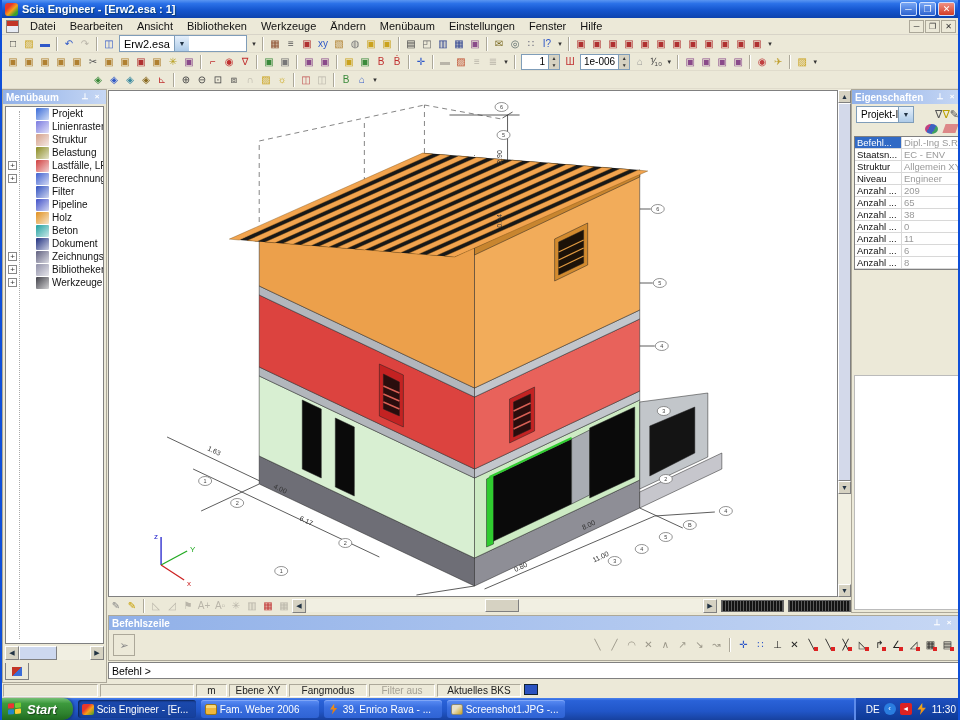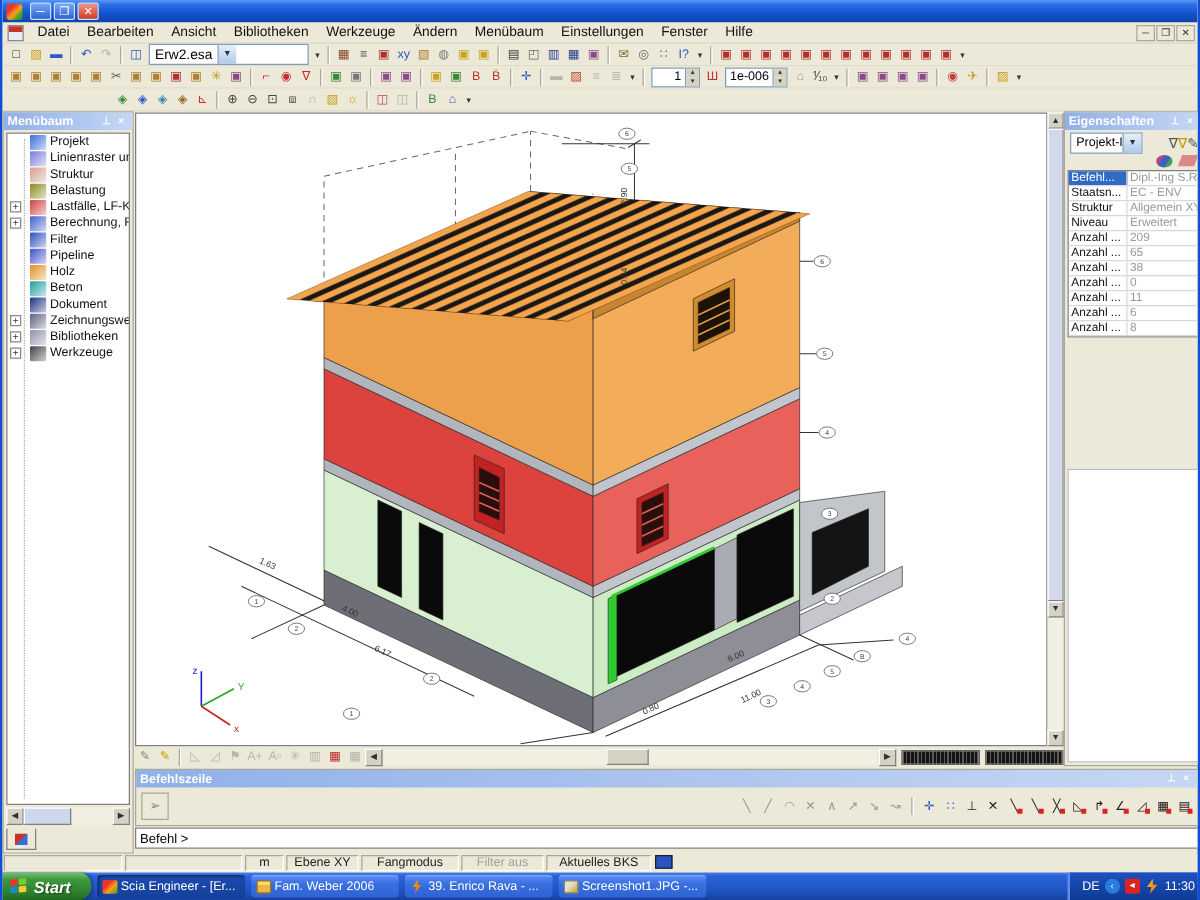--- a/index.html
+++ b/index.html
@@ -41,21 +41,21 @@
   .spin .sbtns{display:flex;flex-direction:column;width:11px;border-left:1px solid #7f9db9;}
   .spin .sbtns span{flex:1;font-size:5px;line-height:7px;text-align:center;background:#d6d2c2;color:#333;}
   
   .panel{position:absolute;background:#ece9d8;border:1px solid #aca899;}
   .ptitle{height:14px;background:linear-gradient(90deg,#90b0e8,#c6d7f4);display:flex;align-items:center;
     padding:0 3px;color:#fff;font-size:10px;font-weight:bold;}
   .ptitle .sp{flex:1;}
   .pbtn{width:12px;height:11px;font-size:8px;line-height:10px;text-align:center;color:#fff;}
   .treebody{position:absolute;left:2px;right:2px;top:16px;bottom:38px;background:#fff;border:1px solid #808080;overflow:hidden;}
   .treeline{position:absolute;left:13px;top:4px;bottom:4px;border-left:1px dotted #aaa;}
-  .trow{display:flex;align-items:center;height:13px;padding-left:18px;position:relative;white-space:nowrap;}
+  .trow{display:flex;align-items:center;height:13px;padding-left:30px;position:relative;white-space:nowrap;}
   .trow .exp{position:absolute;left:2px;width:9px;height:9px;border:1px solid #888;background:#fff;
     font-size:8px;line-height:7px;text-align:center;color:#333;}
   .trow .tico{width:13px;height:12px;margin-right:3px;flex:none;border-radius:1px;}
   .trow .tlabel{font-size:10px;color:#111;}
   .hscroll{position:absolute;left:2px;right:2px;bottom:22px;height:14px;display:flex;background:#f1efe2;}
   .sbtn{width:14px;height:14px;background:#d6d2c2;border:1px solid #fff;border-right-color:#808080;border-bottom-color:#808080;
     font-size:7px;line-height:12px;text-align:center;color:#234;flex:none;}
   .sthumb{background:#cdd8ef;border:1px solid #fff;border-right-color:#808080;border-bottom-color:#808080;}
   .tabstrip{position:absolute;left:2px;bottom:2px;height:18px;display:flex;align-items:flex-end;}
   .dtab{width:24px;height:17px;border:1px solid #808080;border-top:none;background:#ece9d8;display:flex;align-items:center;justify-content:center;}
@@ -122,20 +122,21 @@
   .trayicon.spk{background:#d22;border-radius:2px;font-size:7px;}
   .trayicon.bolt{background:linear-gradient(135deg,#f6c21c,#e87410);border-radius:2px;clip-path:polygon(55% 0,15% 55%,45% 55%,35% 100%,85% 40%,55% 40%);}
 </style>
 </head>
 <body>
 
 <div class="window">
 
   <div class="titlebar">
     <span class="appicon"></span>
+    <span class="ttext">Scia Engineer - [Erw2.esa : 1]</span>
     <span class="tbtn">─</span>
     <span class="tbtn">❐</span>
     <span class="tbtn close">✕</span>
   </div>
 
   <div class="menubar">
     <span class="docicon"></span>
     <span id="menus" style="display:flex;">
         <span class="menuitem">Datei</span>
         <span class="menuitem">Bearbeiten</span>
@@ -601,21 +602,21 @@
         <div class="prow">
           <span class="pl">Staatsn...</span>
           <span class="pv">EC - ENV</span>
         </div>
         <div class="prow">
           <span class="pl">Struktur</span>
           <span class="pv">Allgemein XYZ</span>
         </div>
         <div class="prow">
           <span class="pl">Niveau</span>
-          <span class="pv">Erweitert</span>
+          <span class="pv">Engineer</span>
         </div>
         <div class="prow">
           <span class="pl">Anzahl ...</span>
           <span class="pv">209</span>
         </div>
         <div class="prow">
           <span class="pl">Anzahl ...</span>
           <span class="pv">65</span>
         </div>
         <div class="prow">

